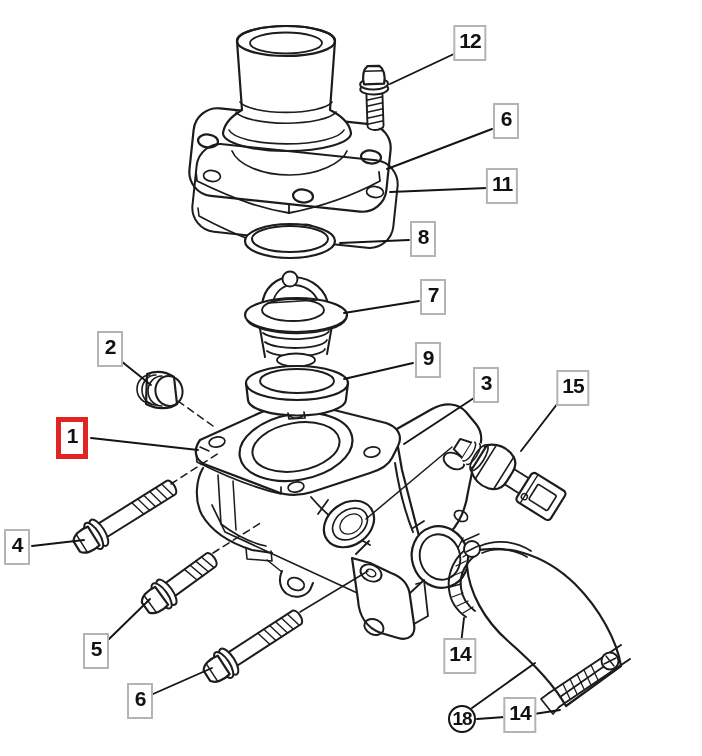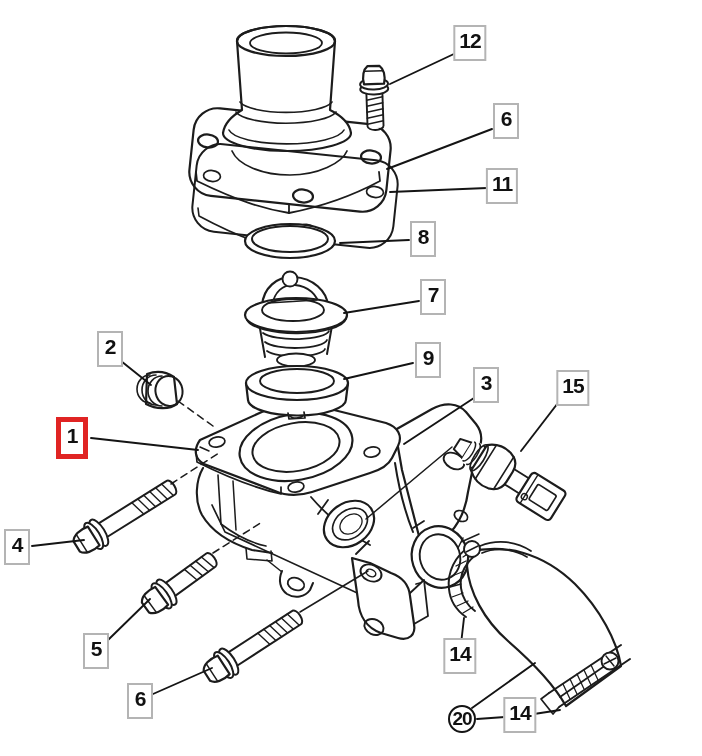--- a/index.html
+++ b/index.html
@@ -252,16 +252,16 @@
       <div class="callout box" style="left: 433px; top: 297px;">7</div>
       <div class="callout box" style="left: 110px; top: 349px;">2</div>
       <div class="callout box" style="left: 428px; top: 360px;">9</div>
       <div class="callout box" style="left: 486px; top: 385px;">3</div>
       <div class="callout box" style="left: 573px; top: 388px; text-align: right;">15</div>
       <div class="callout box-red" style="left: 72px; top: 438px;">1</div>
       <div class="callout box" style="left: 17px; top: 547px;">4</div>
       <div class="callout box" style="left: 96px; top: 651px;">5</div>
       <div class="callout box" style="left: 140px; top: 701px;">6</div>
       <div class="callout box" style="left: 460px; top: 656px;">14</div>
-      <div class="callout circle" style="left: 462px; top: 719px;">20</div>
+      <div class="callout circle" style="left: 462px; top: 719px;">18</div>
       <div class="callout box" style="left: 520px; top: 715px;">14</div>
     </div>
 </div>
 
 </body></html>

